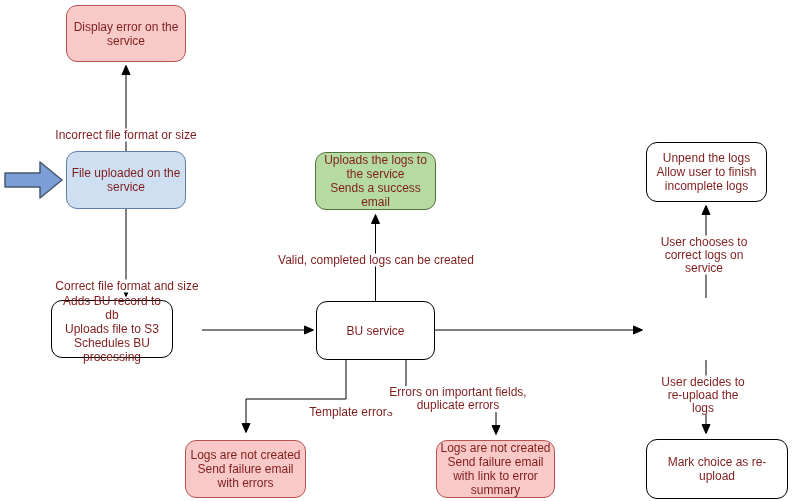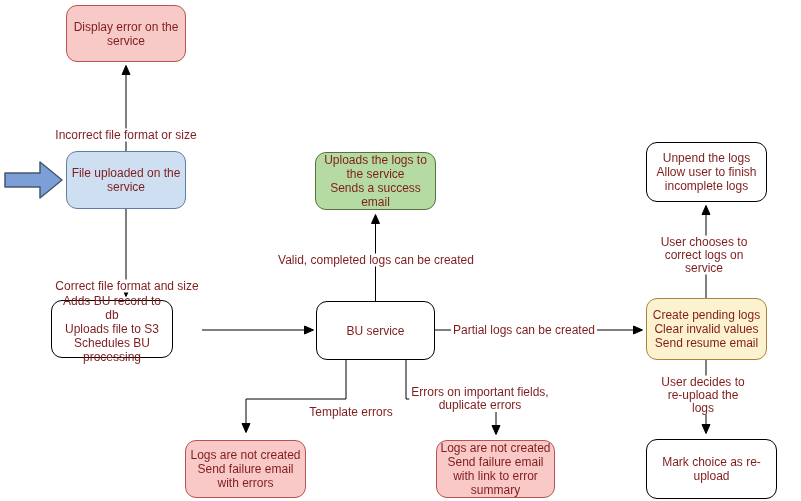--- a/index.html
+++ b/index.html
@@ -21,30 +21,30 @@
     text-align:center;white-space:pre-line;padding:0 2px;
   }
   
   #n0{left:66px;top:5px;width:120px;height:57px;}
   #n1{left:66px;top:151px;width:120px;height:58px;}
   #n2{left:51px;top:300px;width:122px;height:58px;}
   #n3{left:316px;top:301px;width:119px;height:59px;}
   #n4{left:315px;top:152px;width:121px;height:58px;}
   #n5{left:646px;top:298px;width:121px;height:62px;}
   #n6{left:646px;top:142px;width:121px;height:60px;}
-  #n7{left:646px;top:439px;width:131px;height:60px;text-align:center;}
+  #n7{left:646px;top:439px;width:142px;height:60px;text-align:center;}
   #n8{left:185px;top:440px;width:121px;height:58px;}
   #n9{left:436px;top:440px;width:119px;height:58px;}
   
   #l0{left:126px;top:115px;margin-top:20px;}
   #l1{left:127px;top:262px;margin-top:24px;}
   #l3{left:376px;top:260px;}
   #l4{left:524px;top:330px;}
   #l5{left:331px;top:412px;margin-left:20px;}
-  #l6{left:480px;top:399px;}
+  #l6{left:458px;top:399px;}
   #l7{left:704px;top:255px;}
   #l8{left:703px;top:395px;}
 </style>
 </head>
 <body>
 
 <div class="canvas">
 
   <svg class="wires" viewBox="0 0 801 501" xmlns="http://www.w3.org/2000/svg">
     <defs>
@@ -73,39 +73,35 @@
   <div class="node" id="n1" style="background: rgb(207, 223, 242); border-color: rgb(95, 126, 166); text-align: center;">File uploaded on the
 service</div>
   <div class="node" id="n2" style="background: rgb(255, 255, 255); border-color: rgb(0, 0, 0);">Adds BU record to db
 Uploads file to S3
 Schedules BU processing</div>
   <div class="node" id="n4" style="background: rgb(181, 219, 162); border-color: rgb(84, 115, 61);">Uploads the logs to
 the service
 Sends a success
 email</div>
   <div class="node" id="n3" style="background: rgb(255, 255, 255); border-color: rgb(0, 0, 0);">BU service</div>
-  <div class="node" id="n5" style="background: rgb(253, 242, 207); border-color: rgb(168, 133, 60);">Create pending logs
-Clear invalid values
-Send resume email</div>
   <div class="node" id="n6" style="background: rgb(255, 255, 255); border-color: rgb(0, 0, 0);">Unpend the logs
 Allow user to finish
 incomplete logs</div>
   <div class="node" id="n7" style="background: rgb(255, 255, 255); border-color: rgb(0, 0, 0);">Mark choice as re-
 upload</div>
   <div class="node" id="n8" style="background: rgb(248, 201, 198); border-color: rgb(184, 84, 80);">Logs are not created
 Send failure email
 with errors</div>
   <div class="node" id="n9" style="background: rgb(248, 201, 198); border-color: rgb(184, 84, 80);">Logs are not created
 Send failure email
 with link to error
 summary</div>
 
   <div class="edge-label" id="l0">Incorrect file format or size</div>
   <div class="edge-label" id="l1">Correct file format and size</div>
   <div class="edge-label" id="l3">Valid, completed logs can be created</div>
-  <div class="edge-label" id="l4">Partial logs can be created</div>
   <div class="edge-label" id="l5">Template errors</div>
   <div class="edge-label" id="l6">Errors on important fields,
 duplicate errors</div>
   <div class="edge-label" id="l8">User decides to re-upload the logs</div>
   <div class="edge-label" id="l7">User chooses to correct logs on service</div>
 
 </div>
 
 </body></html>

